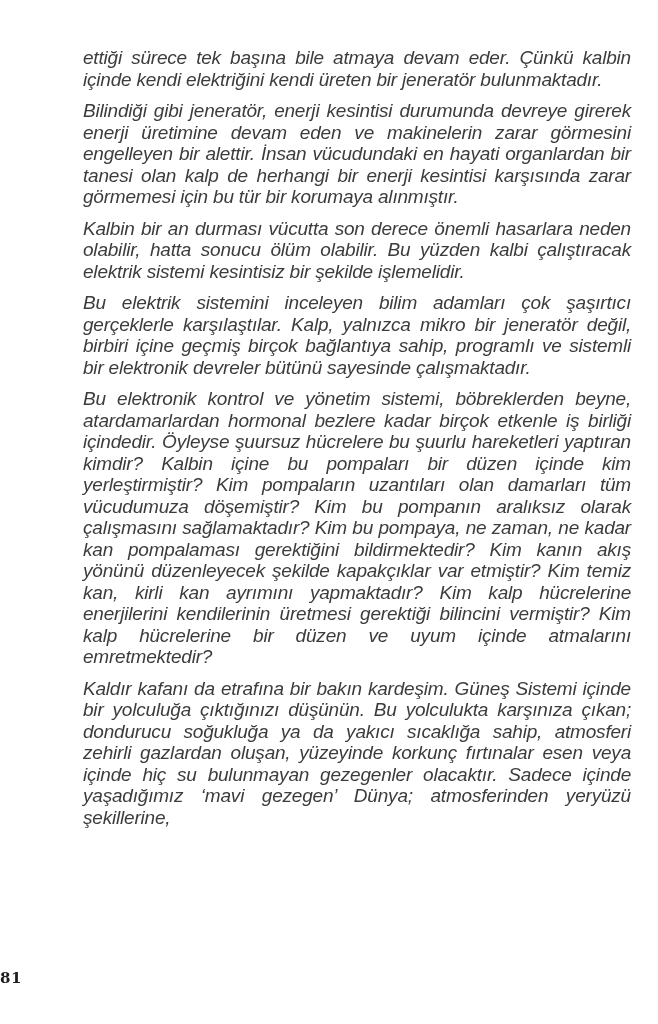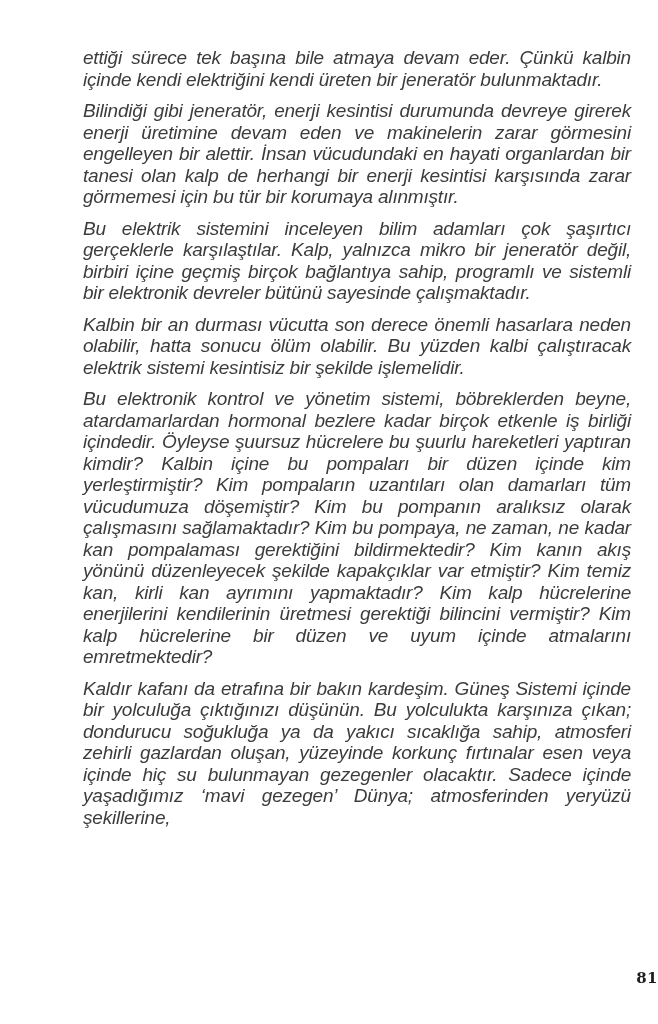--- a/index.html
+++ b/index.html
@@ -28,36 +28,35 @@
   }
   .para {
     text-align: justify;
     margin-bottom: 10px;
   }
   .page-number {
     position: absolute;
     left: 0;
     right: 0;
     top: 969px;
-    text-align: right;
+    text-align: left;
     font-family: "DejaVu Serif", serif;
     font-weight: bold;
     font-style: normal;
     font-size: 15px;
     color: #1d1d1d;
     letter-spacing: 0.5px;
-    padding-left: 8px;
   }
 </style>
 </head>
 <body>
 
 <div class="page">
   <div class="text-block">
     <p class="para">ettiği sürece tek başına bile atmaya devam eder. Çünkü kalbin içinde kendi elektriğini kendi üreten bir jeneratör bulunmaktadır.</p>
     <p class="para">Bilindiği gibi jeneratör, enerji kesintisi durumunda devreye girerek enerji üretimine devam eden ve makinelerin zarar görmesini engelleyen bir alettir. İnsan vücudundaki en hayati organlardan bir tanesi olan kalp de herhangi bir enerji kesintisi karşısında zarar görmemesi için bu tür bir korumaya alınmıştır.</p>
+    <p class="para">Kalbin bir an durması vücutta son derece önemli hasarlara neden olabilir, hatta sonucu ölüm olabilir. Bu yüzden kalbi çalıştıracak elektrik sistemi kesintisiz bir şekilde işlemelidir.</p>
     <p class="para">Bu elektrik sistemini inceleyen bilim adamları çok şaşırtıcı gerçeklerle karşılaştılar. Kalp, yalnızca mikro bir jeneratör değil, birbiri içine geçmiş birçok bağlantıya sahip, programlı ve sistemli bir elektronik devreler bütünü sayesinde çalışmaktadır.</p>
-    <p class="para">Kalbin bir an durması vücutta son derece önemli hasarlara neden olabilir, hatta sonucu ölüm olabilir. Bu yüzden kalbi çalıştıracak elektrik sistemi kesintisiz bir şekilde işlemelidir.</p>
     <p class="para">Bu elektronik kontrol ve yönetim sistemi, böbreklerden beyne, atardamarlardan hormonal bezlere kadar birçok etkenle iş birliği içindedir. Öyleyse şuursuz hücrelere bu şuurlu hareketleri yaptıran kimdir? Kalbin içine bu pompaları bir düzen içinde kim yerleştirmiştir? Kim pompaların uzantıları olan damarları tüm vücudumuza döşemiştir? Kim bu pompanın aralıksız olarak çalışmasını sağlamaktadır? Kim bu pompaya, ne zaman, ne kadar kan pompalaması gerektiğini bildirmektedir? Kim kanın akış yönünü düzenleyecek şekilde kapakçıklar var etmiştir? Kim temiz kan, kirli kan ayrımını yapmaktadır? Kim kalp hücrelerine enerjilerini kendilerinin üretmesi gerektiği bilincini vermiştir? Kim kalp hücrelerine bir düzen ve uyum içinde atmalarını emretmektedir?</p>
     <p class="para">Kaldır kafanı da etrafına bir bakın kardeşim.  Güneş Sistemi içinde bir yolculuğa çıktığınızı düşünün. Bu yolculukta karşınıza çıkan; dondurucu soğukluğa ya da yakıcı sıcaklığa sahip, atmosferi zehirli gazlardan oluşan, yüzeyinde korkunç fırtınalar esen veya içinde hiç su bulunmayan gezegenler olacaktır. Sadece içinde yaşadığımız ‘mavi gezegen’ Dünya; atmosferinden yeryüzü şekillerine,</p>
   </div>
   <div class="page-number">81</div>
 </div>
 
 </body></html>

